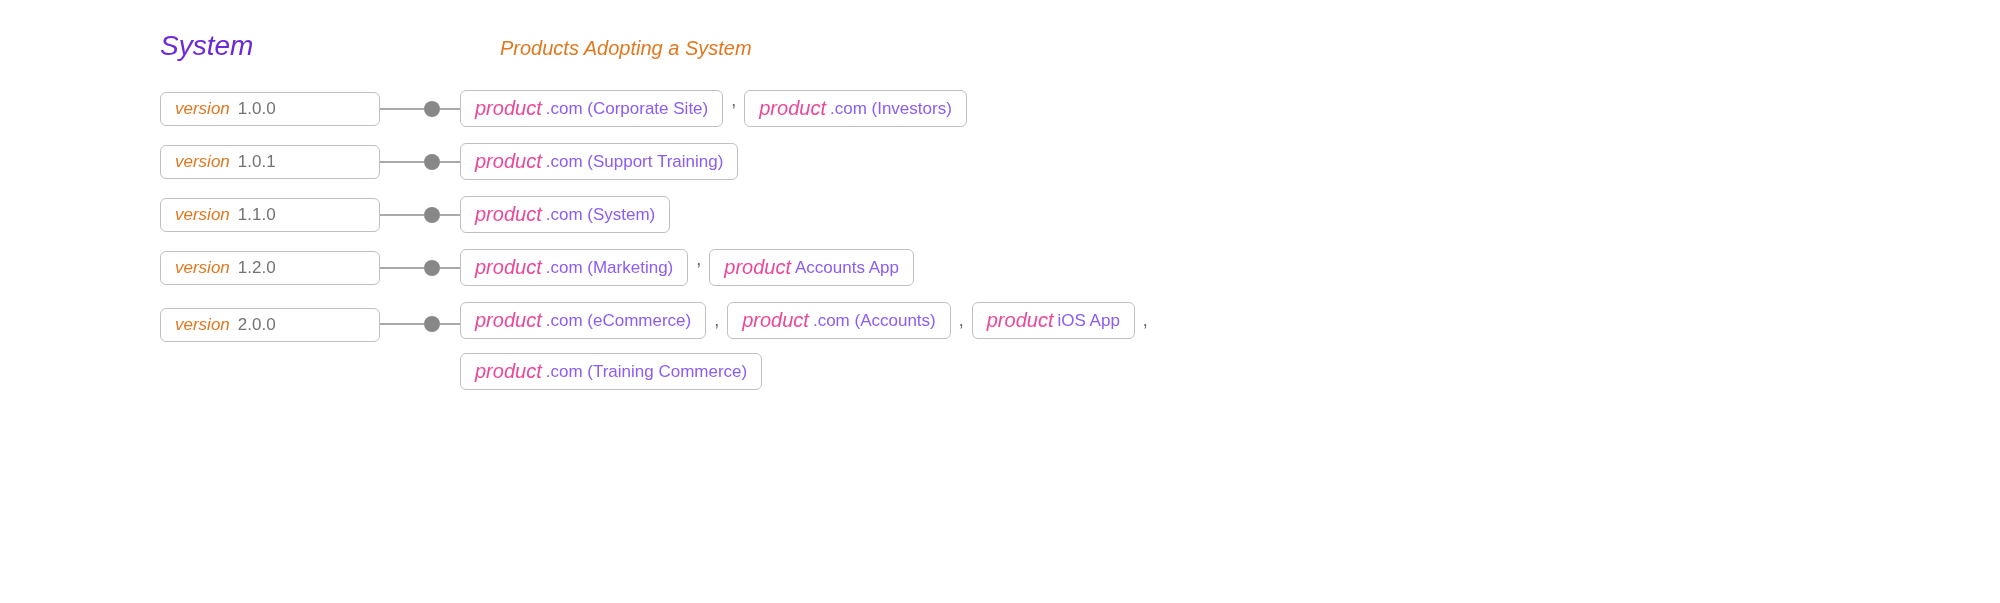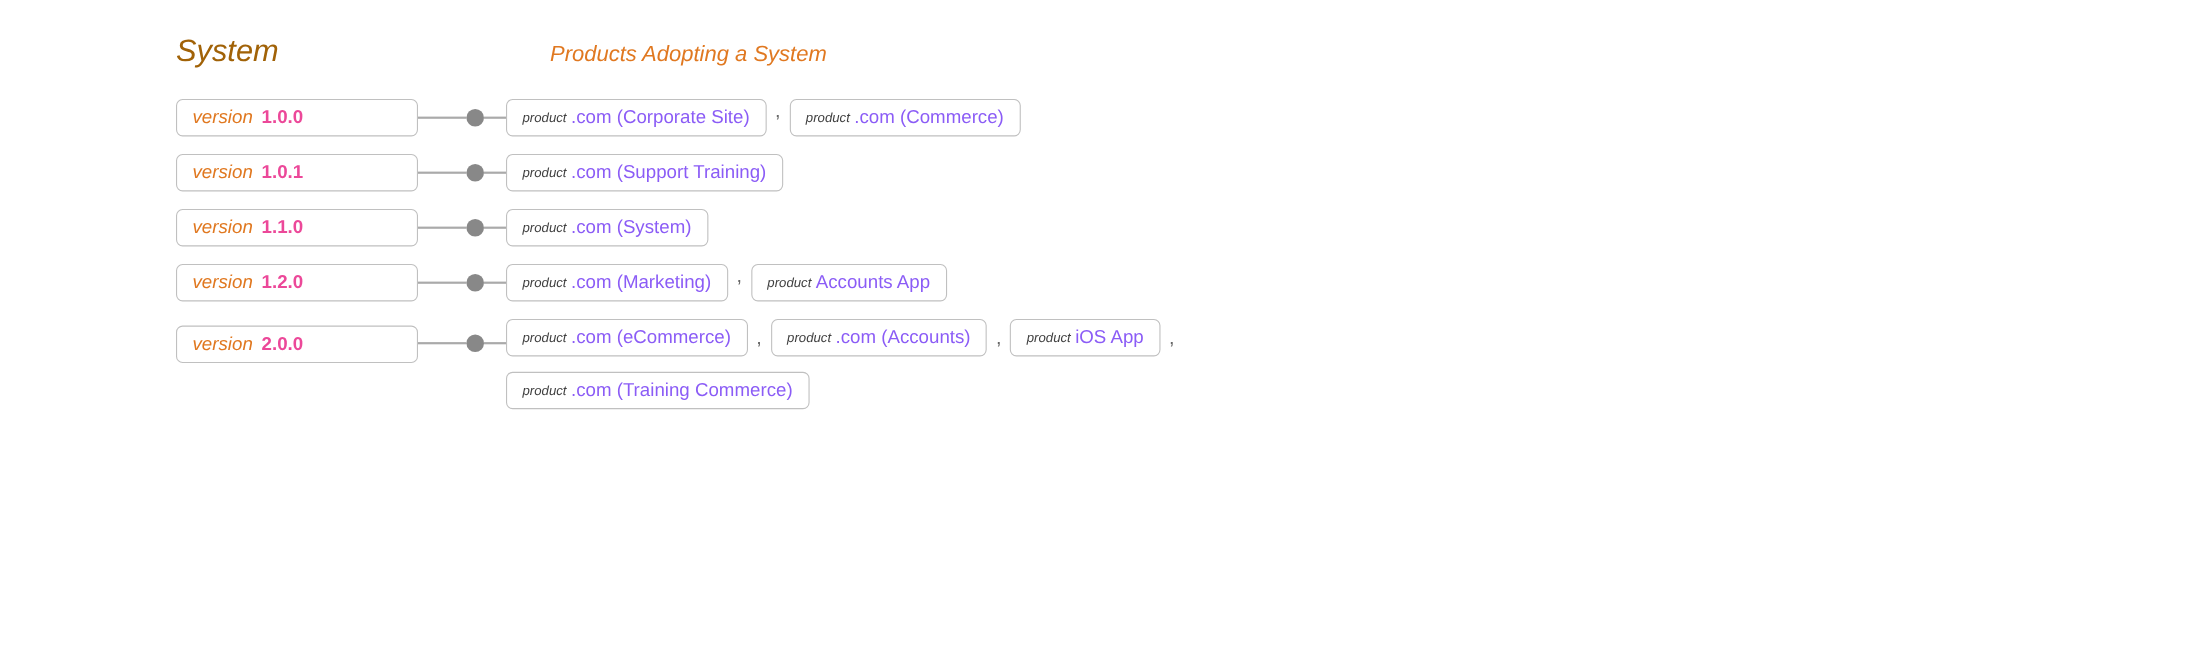--- a/index.html
+++ b/index.html
@@ -19,21 +19,21 @@
     }
 
     .headers {
       display: flex;
       margin-bottom: 28px;
       align-items: baseline;
     }
 
     .header-system {
       font-style: italic;
-      color: #a16207;
+      color: #6d28d9;
       font-size: 28px;
       width: 340px;
       font-weight: 400;
     }
 
     .header-products {
       font-style: italic;
       color: #e07820;
       font-size: 20px;
       font-weight: 400;
@@ -62,23 +62,23 @@
     }
 
     .version-label {
       color: #e07820;
       font-size: 17px;
       font-style: italic;
       margin-right: 8px;
     }
 
     .version-number {
-      color: #ec4899;
+      color: #737373;
       font-size: 17px;
-      font-weight: 700;
+      font-weight: 400;
     }
 
     .connector {
       display: flex;
       align-items: center;
       width: 80px;
       position: relative;
     }
 
     .connector-line {
@@ -117,22 +117,22 @@
     .product-box {
       display: flex;
       align-items: center;
       border: 1.5px solid #c0c0c0;
       border-radius: 6px;
       padding: 6px 14px;
       background: #fff;
     }
 
     .product-label {
-      color: #404040;
-      font-size: 12px;
+      color: #ec4899;
+      font-size: 20px;
       font-style: italic;
       margin-right: 4px;
     }
 
     .product-name {
       color: #8b5cf6;
       font-size: 17px;
     }
 
     .separator {
@@ -179,21 +179,21 @@
         <div class="product-item">
           <div class="product-box">
             <span class="product-label">product</span>
             <span class="product-name">.com (Corporate Site)</span>
           </div>
         </div>
         <span class="separator">,</span>
         <div class="product-item">
           <div class="product-box">
             <span class="product-label">product</span>
-            <span class="product-name">.com (Commerce)</span>
+            <span class="product-name">.com (Investors)</span>
           </div>
         </div>
       </div>
     </div>
 
     <div class="diagram-row">
       <div class="version-box">
         <span class="version-label">version</span>
         <span class="version-number">1.0.1</span>
       </div>

